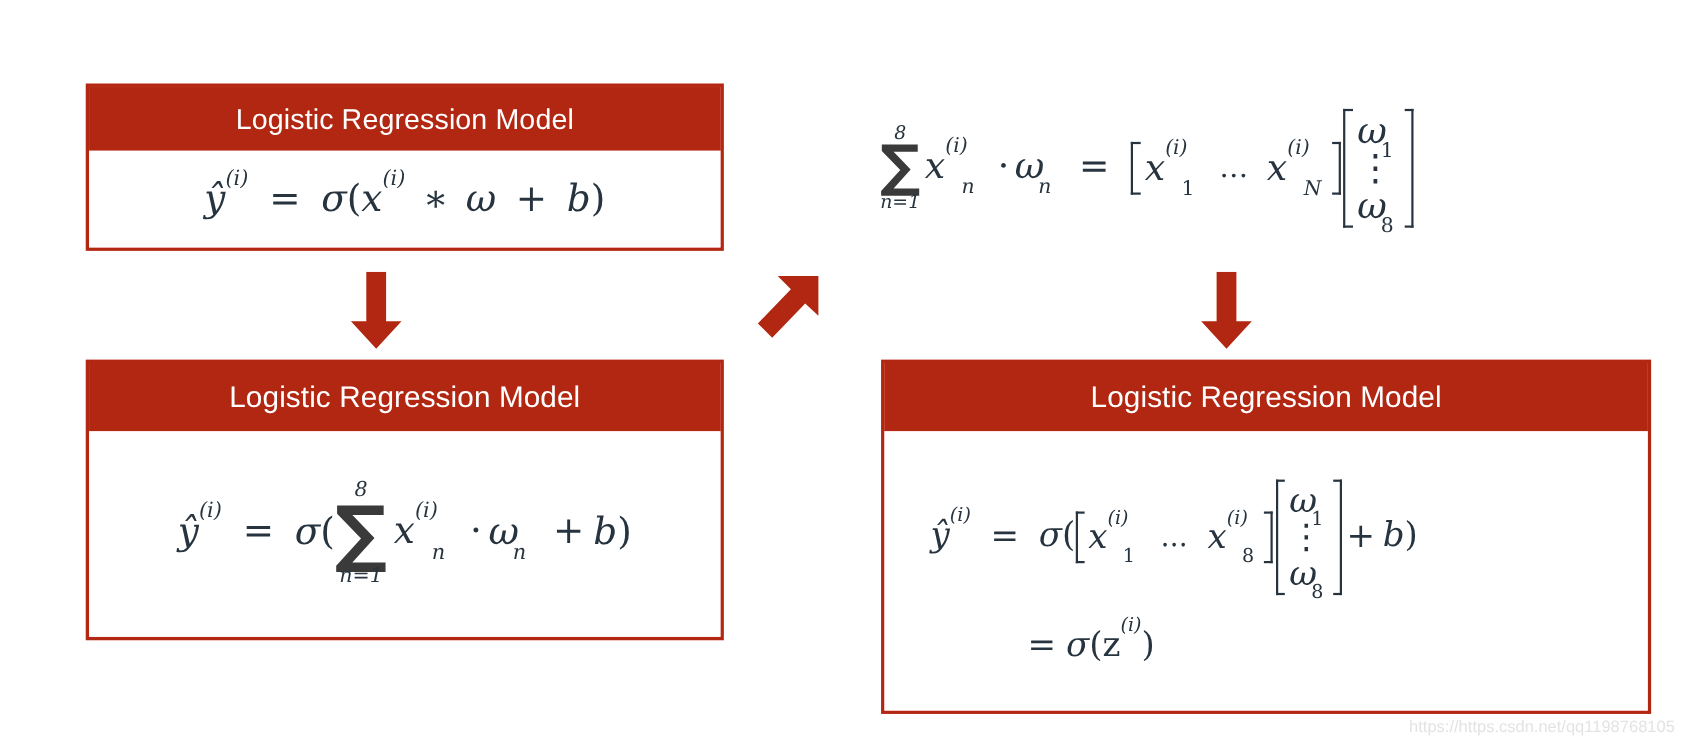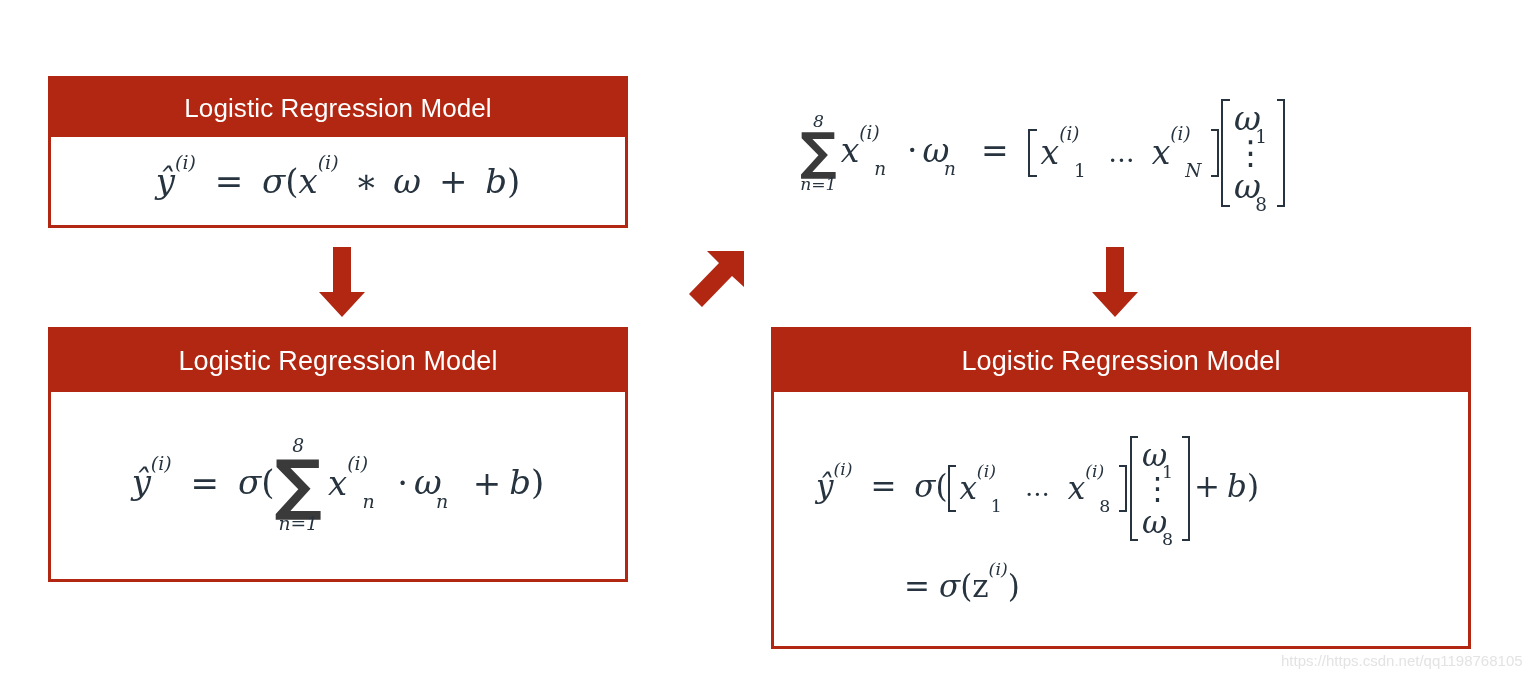--- a/index.html
+++ b/index.html
@@ -14,20 +14,21 @@
     overflow: hidden;
     font-family: "Liberation Sans", sans-serif;
   }
 
   
   .card {
     position: absolute;
     box-sizing: border-box;
     border: 3px solid #B22711;
     background: #fca5a5;
+    margin-left: 30px;
   }
   .card-header {
     background: #B22711;
     color: #ffffff;
     text-align: center;
     font-family: "Liberation Sans", sans-serif;
     font-weight: 400;
     letter-spacing: 0.1px;
     white-space: nowrap;
     display: flex;

